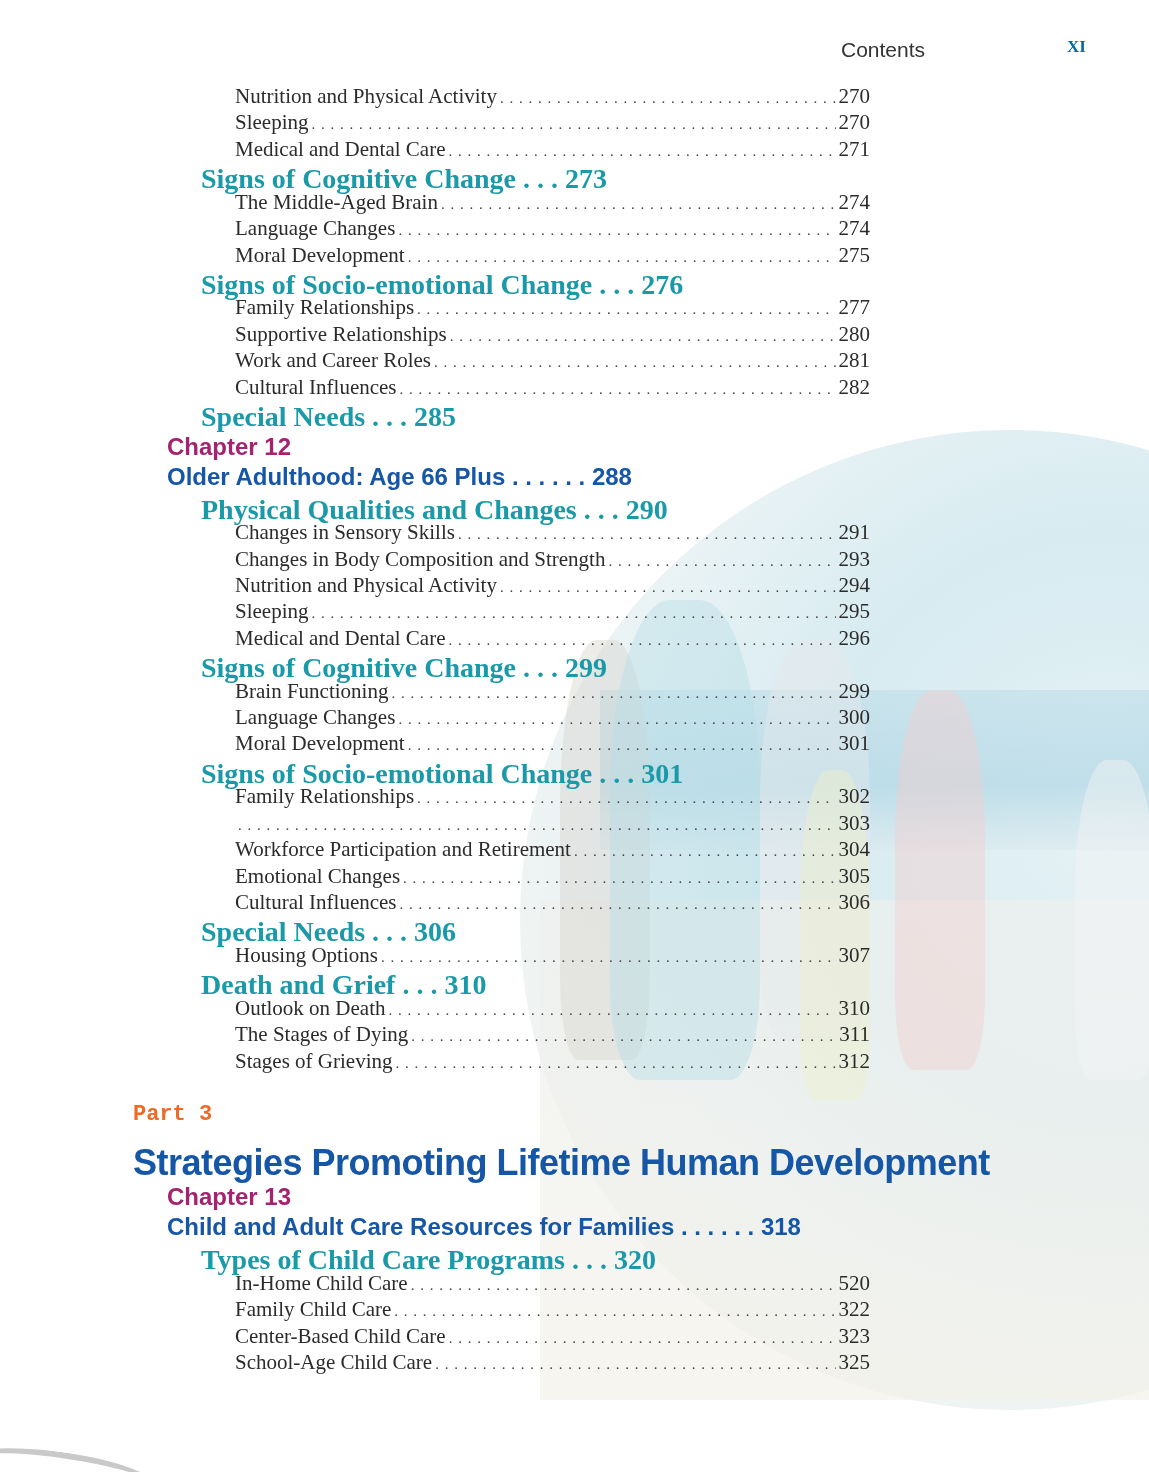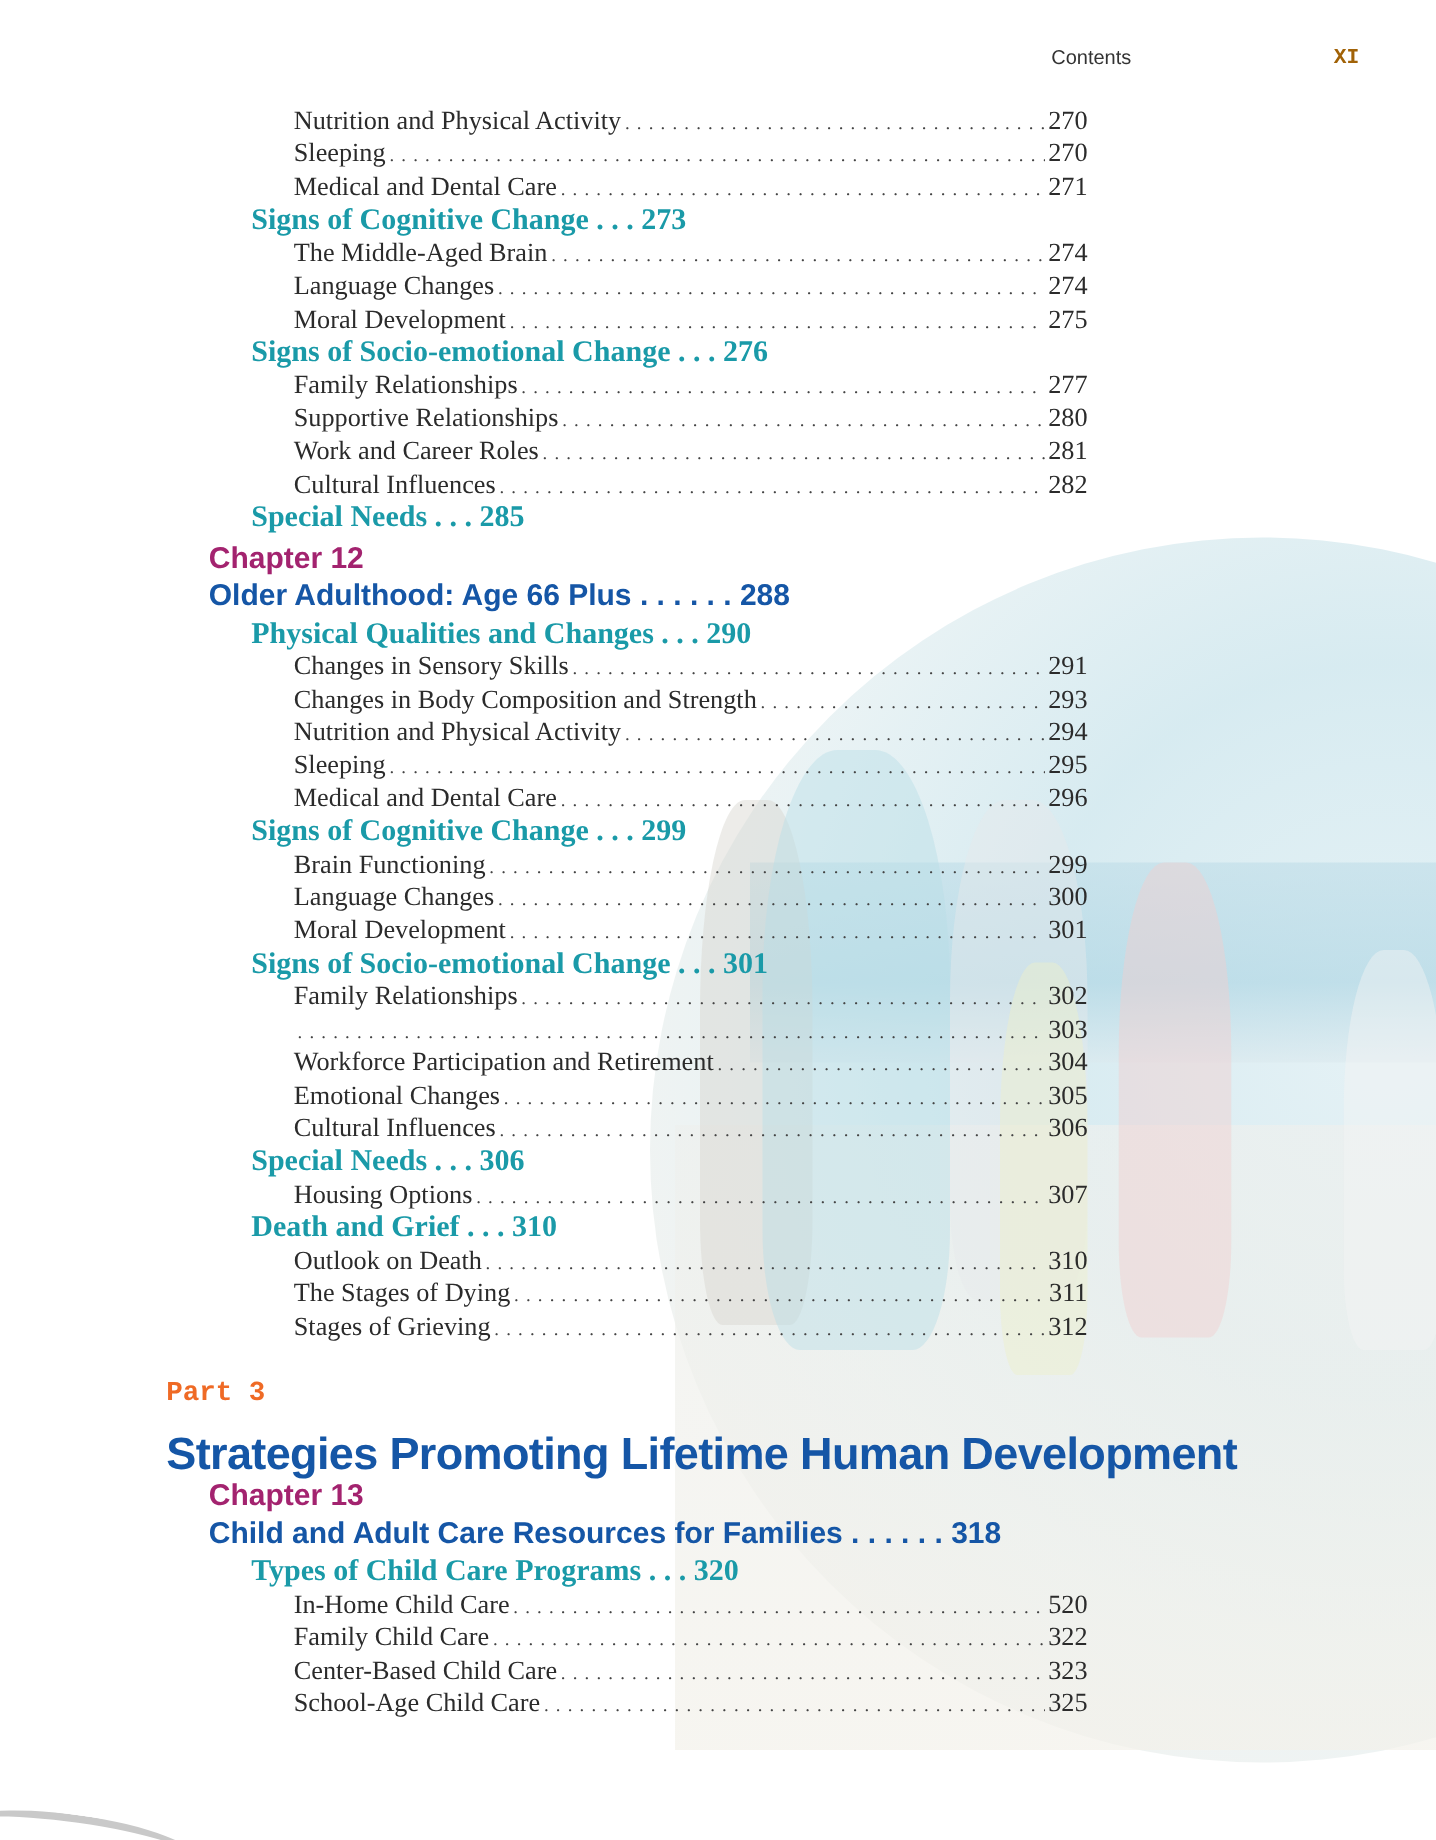--- a/index.html
+++ b/index.html
@@ -3,30 +3,30 @@
 <meta charset="utf-8">
 <style>
   html, body { margin:0; padding:0; }
   body { width:1149px; height:1472px; position:relative; overflow:hidden; background:#ffffff; font-family:"Liberation Serif", serif; }
   .photo-circle { position:absolute; left:520px; top:430px; width:980px; height:980px; border-radius:50%;
     background: radial-gradient(ellipse at 60% 40%, #e4f1f5 0%, #d5eaf0 35%, #e8f2f4 60%, #f3f3f0 80%, #f5f4f0 100%); opacity:0.95; }
   .sea { position:absolute; left:600px; top:690px; width:560px; height:160px; background:linear-gradient(#bfdde8,#a9d3e2 60%,#dbe9ee); opacity:0.6; }
   .sand { position:absolute; left:540px; top:900px; width:620px; height:500px; background:linear-gradient(#eef0ee,#f3f1ea); opacity:0.7; }
   .person { position:absolute; border-radius:40% 40% 20% 20%; opacity:0.45; }
   .bottom-curve { position:absolute; left:-40px; top:1452px; width:200px; height:40px; border-top:6px solid #c9c9c9; border-radius:50% 50% 0 0; transform:rotate(8deg); }
-  .header-title { position:absolute; left:841px; top:38px; font-family:"Liberation Sans", sans-serif; font-size:16px; color:#333; }
-  .header-page { position:absolute; left:1067px; top:37px; font-family:Liberation Mono, monospace; font-size:17px; font-weight:bold; color:#a16207; }
+  .header-title { position:absolute; left:841px; top:38px; font-family:"Liberation Sans", sans-serif; font-size:21px; color:#333; }
+  .header-page { position:absolute; left:1067px; top:37px; font-family:Liberation Serif, serif; font-size:17px; font-weight:bold; color:#0369a1; }
   .toc { position:absolute; left:0; top:0; width:1149px; }
   .row { position:absolute; display:flex; align-items:baseline; white-space:nowrap; }
   .entry { left:235px; width:635px; font-size:21px; color:#2b2b2b; height:26px; }
   .entry .label { flex:0 0 auto; }
   .entry .dots { flex:1 1 auto; overflow:hidden; margin:0 3px; letter-spacing:5px; color:#444; font-size:15px; }
   .entry .dots::after { content:". . . . . . . . . . . . . . . . . . . . . . . . . . . . . . . . . . . . . . . . . . . . . . . . . . . . . . . . . . . . . . . . . . . . . . . . . . . . ."; letter-spacing:1px; }
   .entry .page { flex:0 0 auto; }
-  .section { left:201px; font-size:24px; font-weight:bold; color:#1a9aa8; }
+  .section { left:201px; font-size:28px; font-weight:bold; color:#1a9aa8; }
   .chapter-num { left:167px; font-family:"Liberation Sans", sans-serif; font-size:24px; font-weight:bold; color:#a3236f; }
   .chapter-title { left:167px; font-family:"Liberation Sans", sans-serif; font-size:24px; font-weight:bold; color:#1556a6; }
   .part-num { left:133px; font-family:Liberation Mono, monospace; font-size:22px; font-weight:bold; color:#ef6a25; }
   .part-title { left:133px; font-family:"Liberation Sans", sans-serif; font-size:36px; font-weight:bold; color:#1556a6; letter-spacing:-0.5px; }
 </style>
 </head>
 <body>
 
 <div class="photo-circle"></div>
 <div class="sea"></div>

